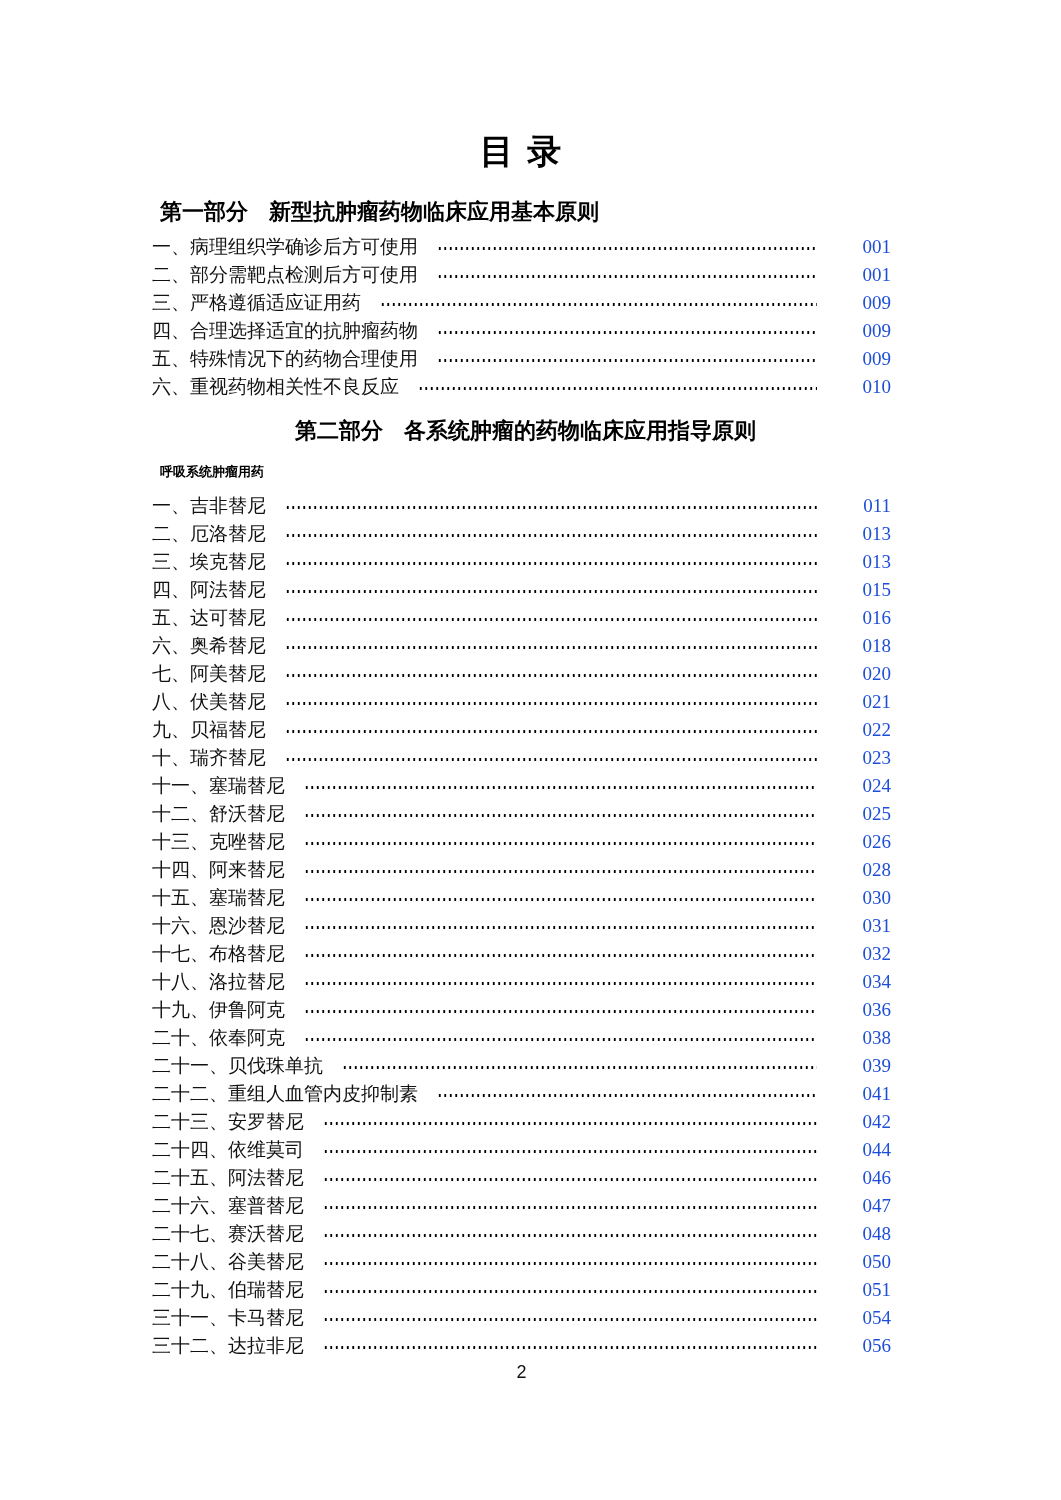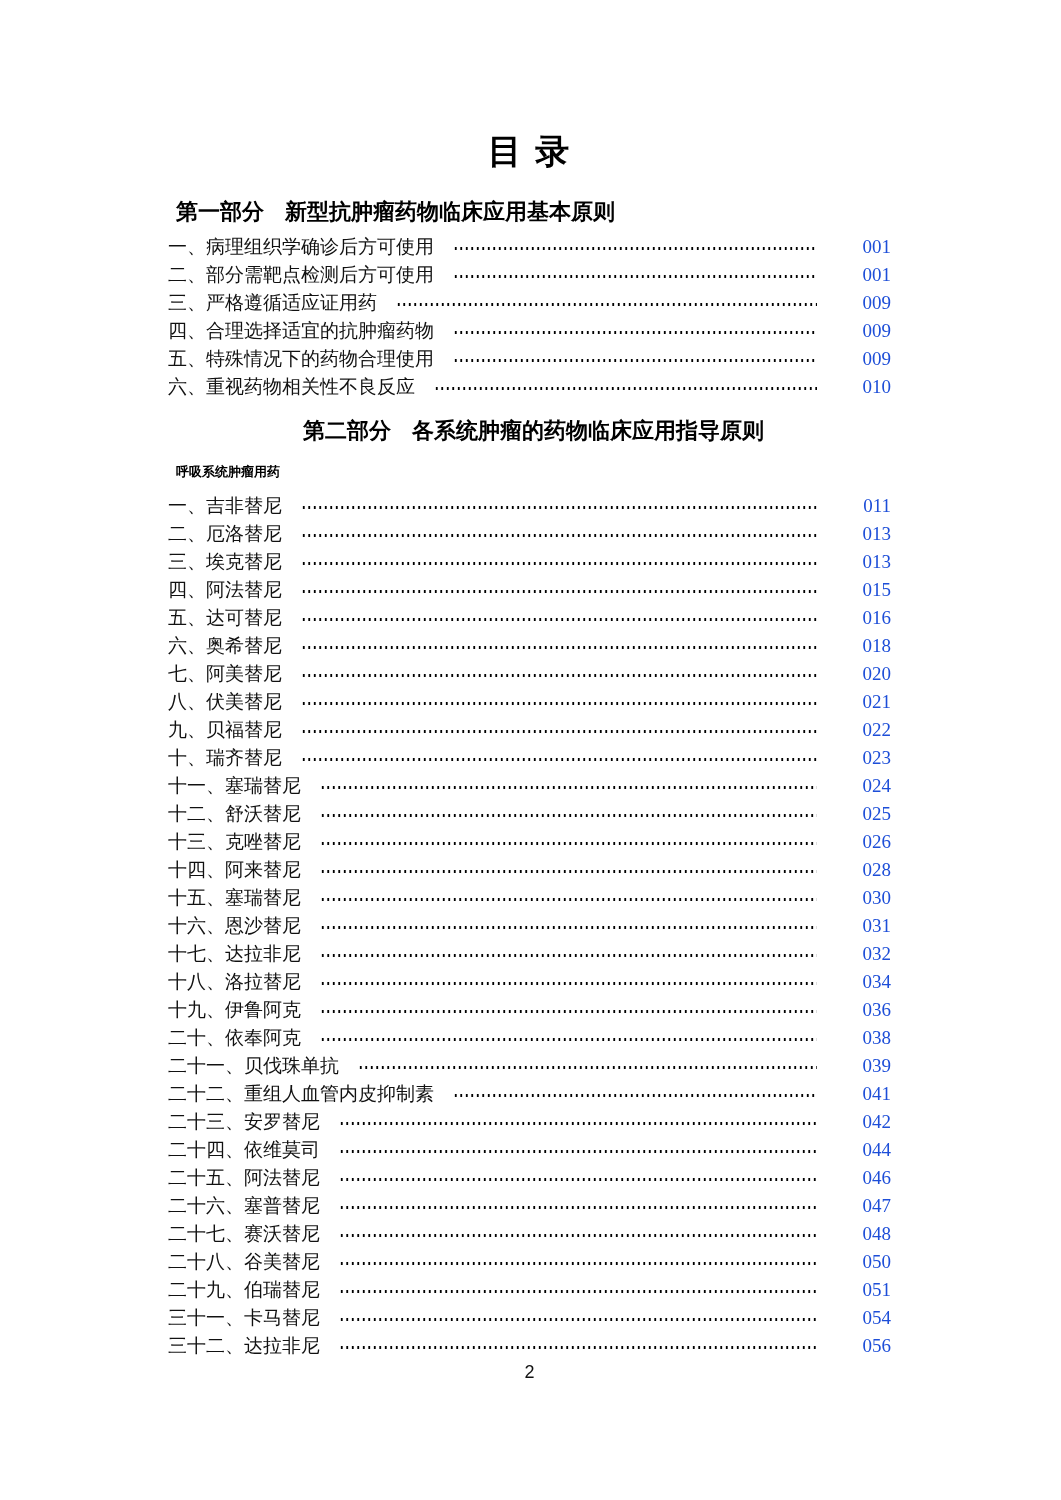--- a/index.html
+++ b/index.html
@@ -9,21 +9,20 @@
     height: 1500px;
     font-family: "Liberation Serif", serif;
     color: #0a0a0a;
     overflow: hidden;
   }
   .page {
     width: 1061px;
     height: 1500px;
     background: #ffffff;
     position: relative;
-    padding-left: 16px;
   }
   .content {
     padding: 130px 170px 0 152px;
   }
   .doc-title {
     font-family: "Liberation Sans", sans-serif;
     font-weight: bold;
     font-size: 34px;
     line-height: 42px;
     text-align: center;
@@ -236,21 +235,21 @@
     <span class="entry-page">030</span>
   </div>
 
   <div class="entry">
     <span class="entry-label">十六、恩沙替尼</span>
     <span class="leader"></span>
     <span class="entry-page">031</span>
   </div>
 
   <div class="entry">
-    <span class="entry-label">十七、达拉非尼</span>
+    <span class="entry-label">十七、布格替尼</span>
     <span class="leader"></span>
     <span class="entry-page">032</span>
   </div>
 
   <div class="entry">
     <span class="entry-label">十八、洛拉替尼</span>
     <span class="leader"></span>
     <span class="entry-page">034</span>
   </div>
 

